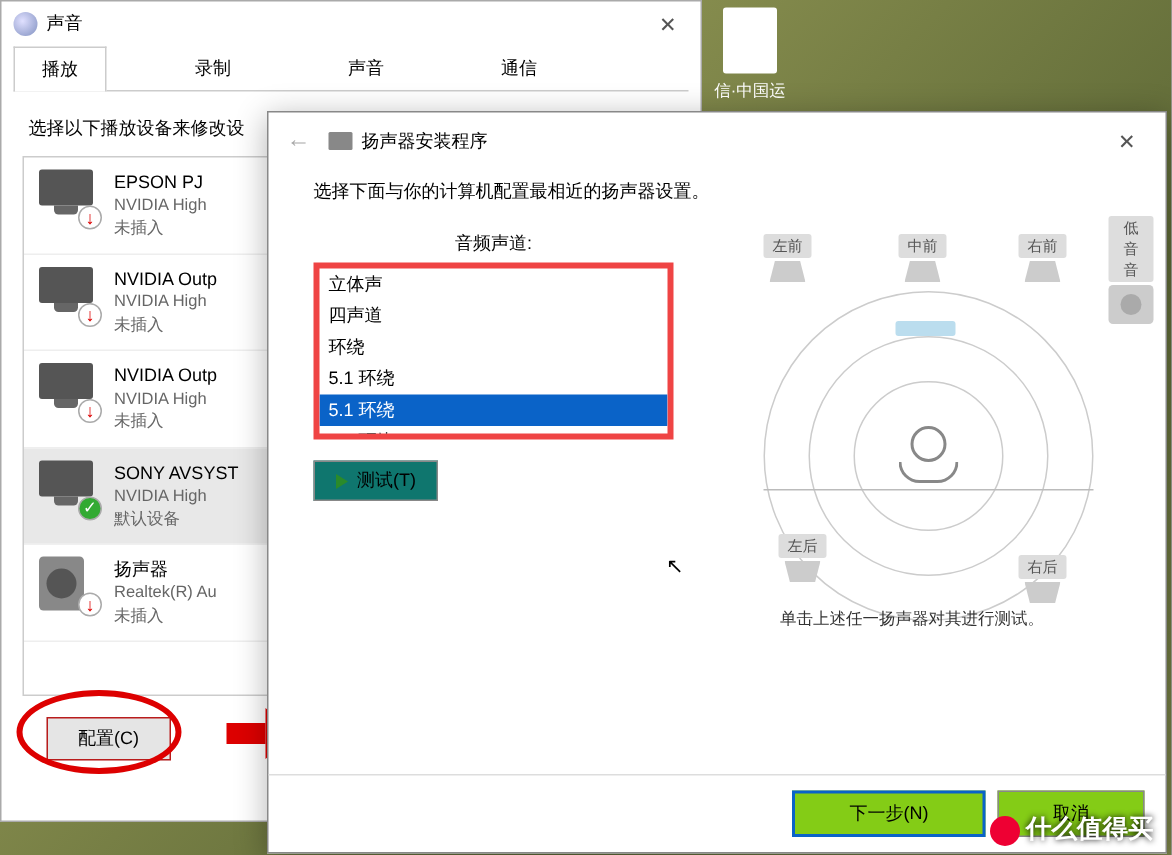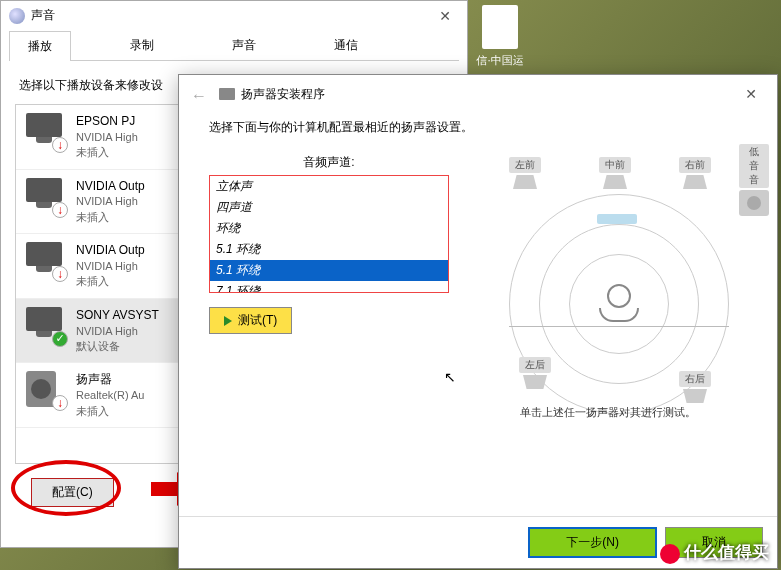--- a/index.html
+++ b/index.html
@@ -49,26 +49,26 @@
 .wizard-head { display: flex; align-items: center; padding: 10px 12px; font-size: 12px; }
 .back-arrow { font-size: 16px; color: #aaa; margin-right: 12px; cursor: pointer; }
 .folder-icon { width: 16px; height: 12px; background: #888; margin-right: 6px; border-radius: 1px; }
 .wizard-head .spacer { flex: 1; }
 .wiz-title { color: #1a6bba; font-size: 15px; padding: 14px 30px 8px; }
 .wiz-sub { font-size: 12px; padding: 6px 30px 18px; }
 
 .wiz-body { display: flex; padding: 0 30px; gap: 20px; }
 .channels { flex: 0 0 240px; }
 .channels-label { font-size: 12px; margin-bottom: 4px; text-align: center; }
-.channel-list { border: 1px solid #ef4444; height: 118px; font-size: 12px; overflow: hidden; font-style: italic; }
+.channel-list { border: 4px solid #ef4444; height: 118px; font-size: 12px; overflow: hidden; }
 .channel-item { padding: 2px 6px; cursor: pointer; }
 .channel-item.sel { background: #0a63c8; color: #fff; }
 .cursor { position: absolute; left: 265px; top: 294px; font-size: 14px; color: #000; pointer-events: none; }
 
-.test-btn { margin-top: 14px; padding: 4px 14px; font-size: 12px; border: 1px solid #888; background: #fde047; display: inline-flex; align-items: center; gap: 6px; cursor: pointer; }
+.test-btn { margin-top: 14px; padding: 4px 14px; font-size: 12px; border: 1px solid #888; background: #0f766e; display: inline-flex; align-items: center; gap: 6px; cursor: pointer; }
 .play-icon { width: 0; height: 0; border-top: 5px solid transparent; border-bottom: 5px solid transparent; border-left: 8px solid #2a8a2a; }
 
 .diagram { flex: 1; position: relative; height: 260px; }
 .arc { position: absolute; border: 1px solid #ccc; border-radius: 50%; }
 .arc1 { width: 100px; height: 100px; top: 100px; left: 100px; }
 .arc2 { width: 160px; height: 160px; top: 70px; left: 70px; }
 .arc3 { width: 220px; height: 220px; top: 40px; left: 40px; }
 .head { position: absolute; top: 130px; left: 130px; width: 40px; height: 40px; }
 .head-circle { width: 24px; height: 24px; border: 2px solid #888; border-radius: 50%; margin: 0 auto; }
 .shoulders { width: 40px; height: 14px; border: 2px solid #888; border-top: none; border-radius: 0 0 20px 20px; }

